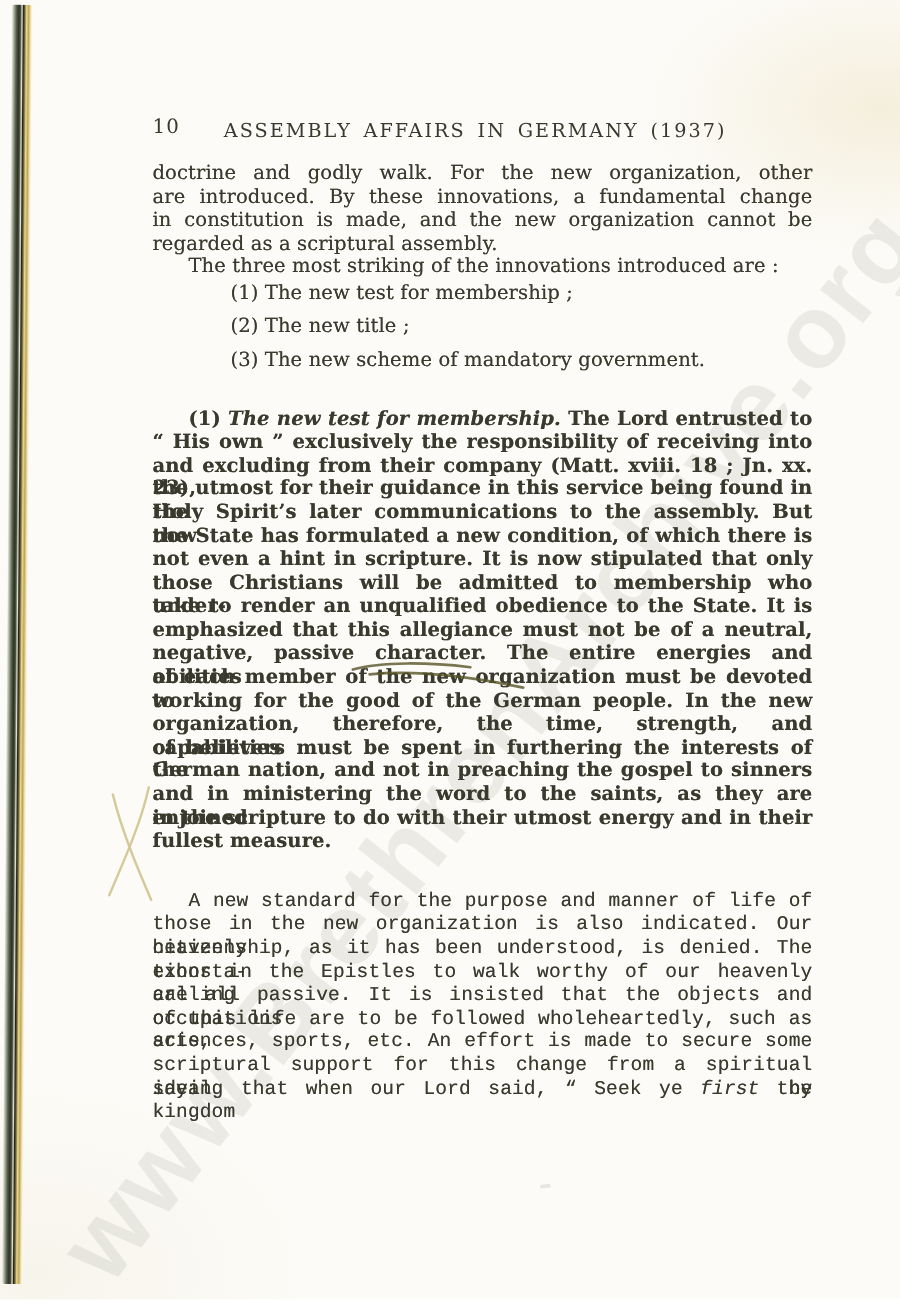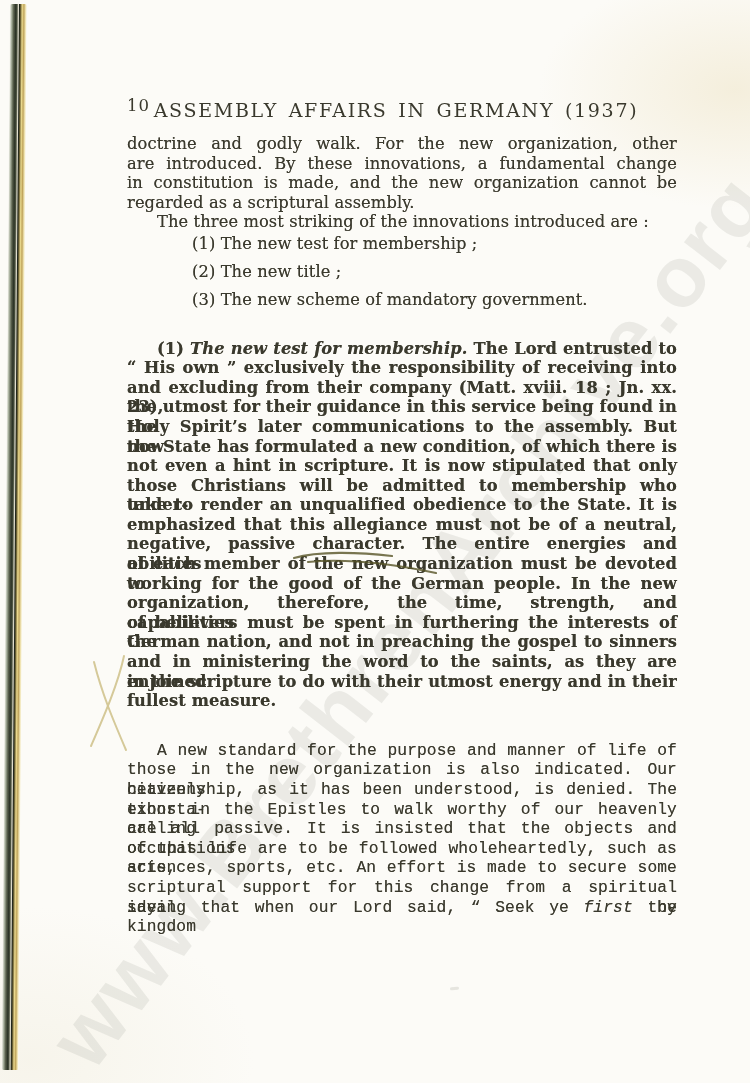--- a/index.html
+++ b/index.html
@@ -35,21 +35,21 @@
     transform:rotate(-52deg);transform-origin:0 0;
     font-family:"Liberation Sans","DejaVu Sans",sans-serif;
     font-weight:bold;font-size:86px;letter-spacing:2px;white-space:nowrap;
     color:var(--watermark);opacity:0.17;
   }
   .content{position:absolute;left:127px;top:96px;width:550px;z-index:2;}
   .pagehead{position:relative;height:22px;margin-bottom:16px;}
   .pagenum{position:absolute;left:0;top:0;font-size:16.5px;letter-spacing:1px;}
   .running{
     position:absolute;left:0;right:12px;top:3px;text-align:center;
-    font-size:19px;letter-spacing:1.7px;word-spacing:3px;
+    font-size:16px;letter-spacing:1.7px;word-spacing:3px;
   }
   .line{
     font-size:16.3px;line-height:19.6px;height:19.6px;
     text-align:justify;text-align-last:justify;
     letter-spacing:0.1px;
     text-shadow:0 0 .35px rgba(58,57,45,.65);
   }
   .line.last{text-align:left;text-align-last:left;}
   .indent{text-indent:30px;}
   .inno{padding-left:65px;text-align:left;text-align-last:left;margin-bottom:8.4px;height:19.6px;}

